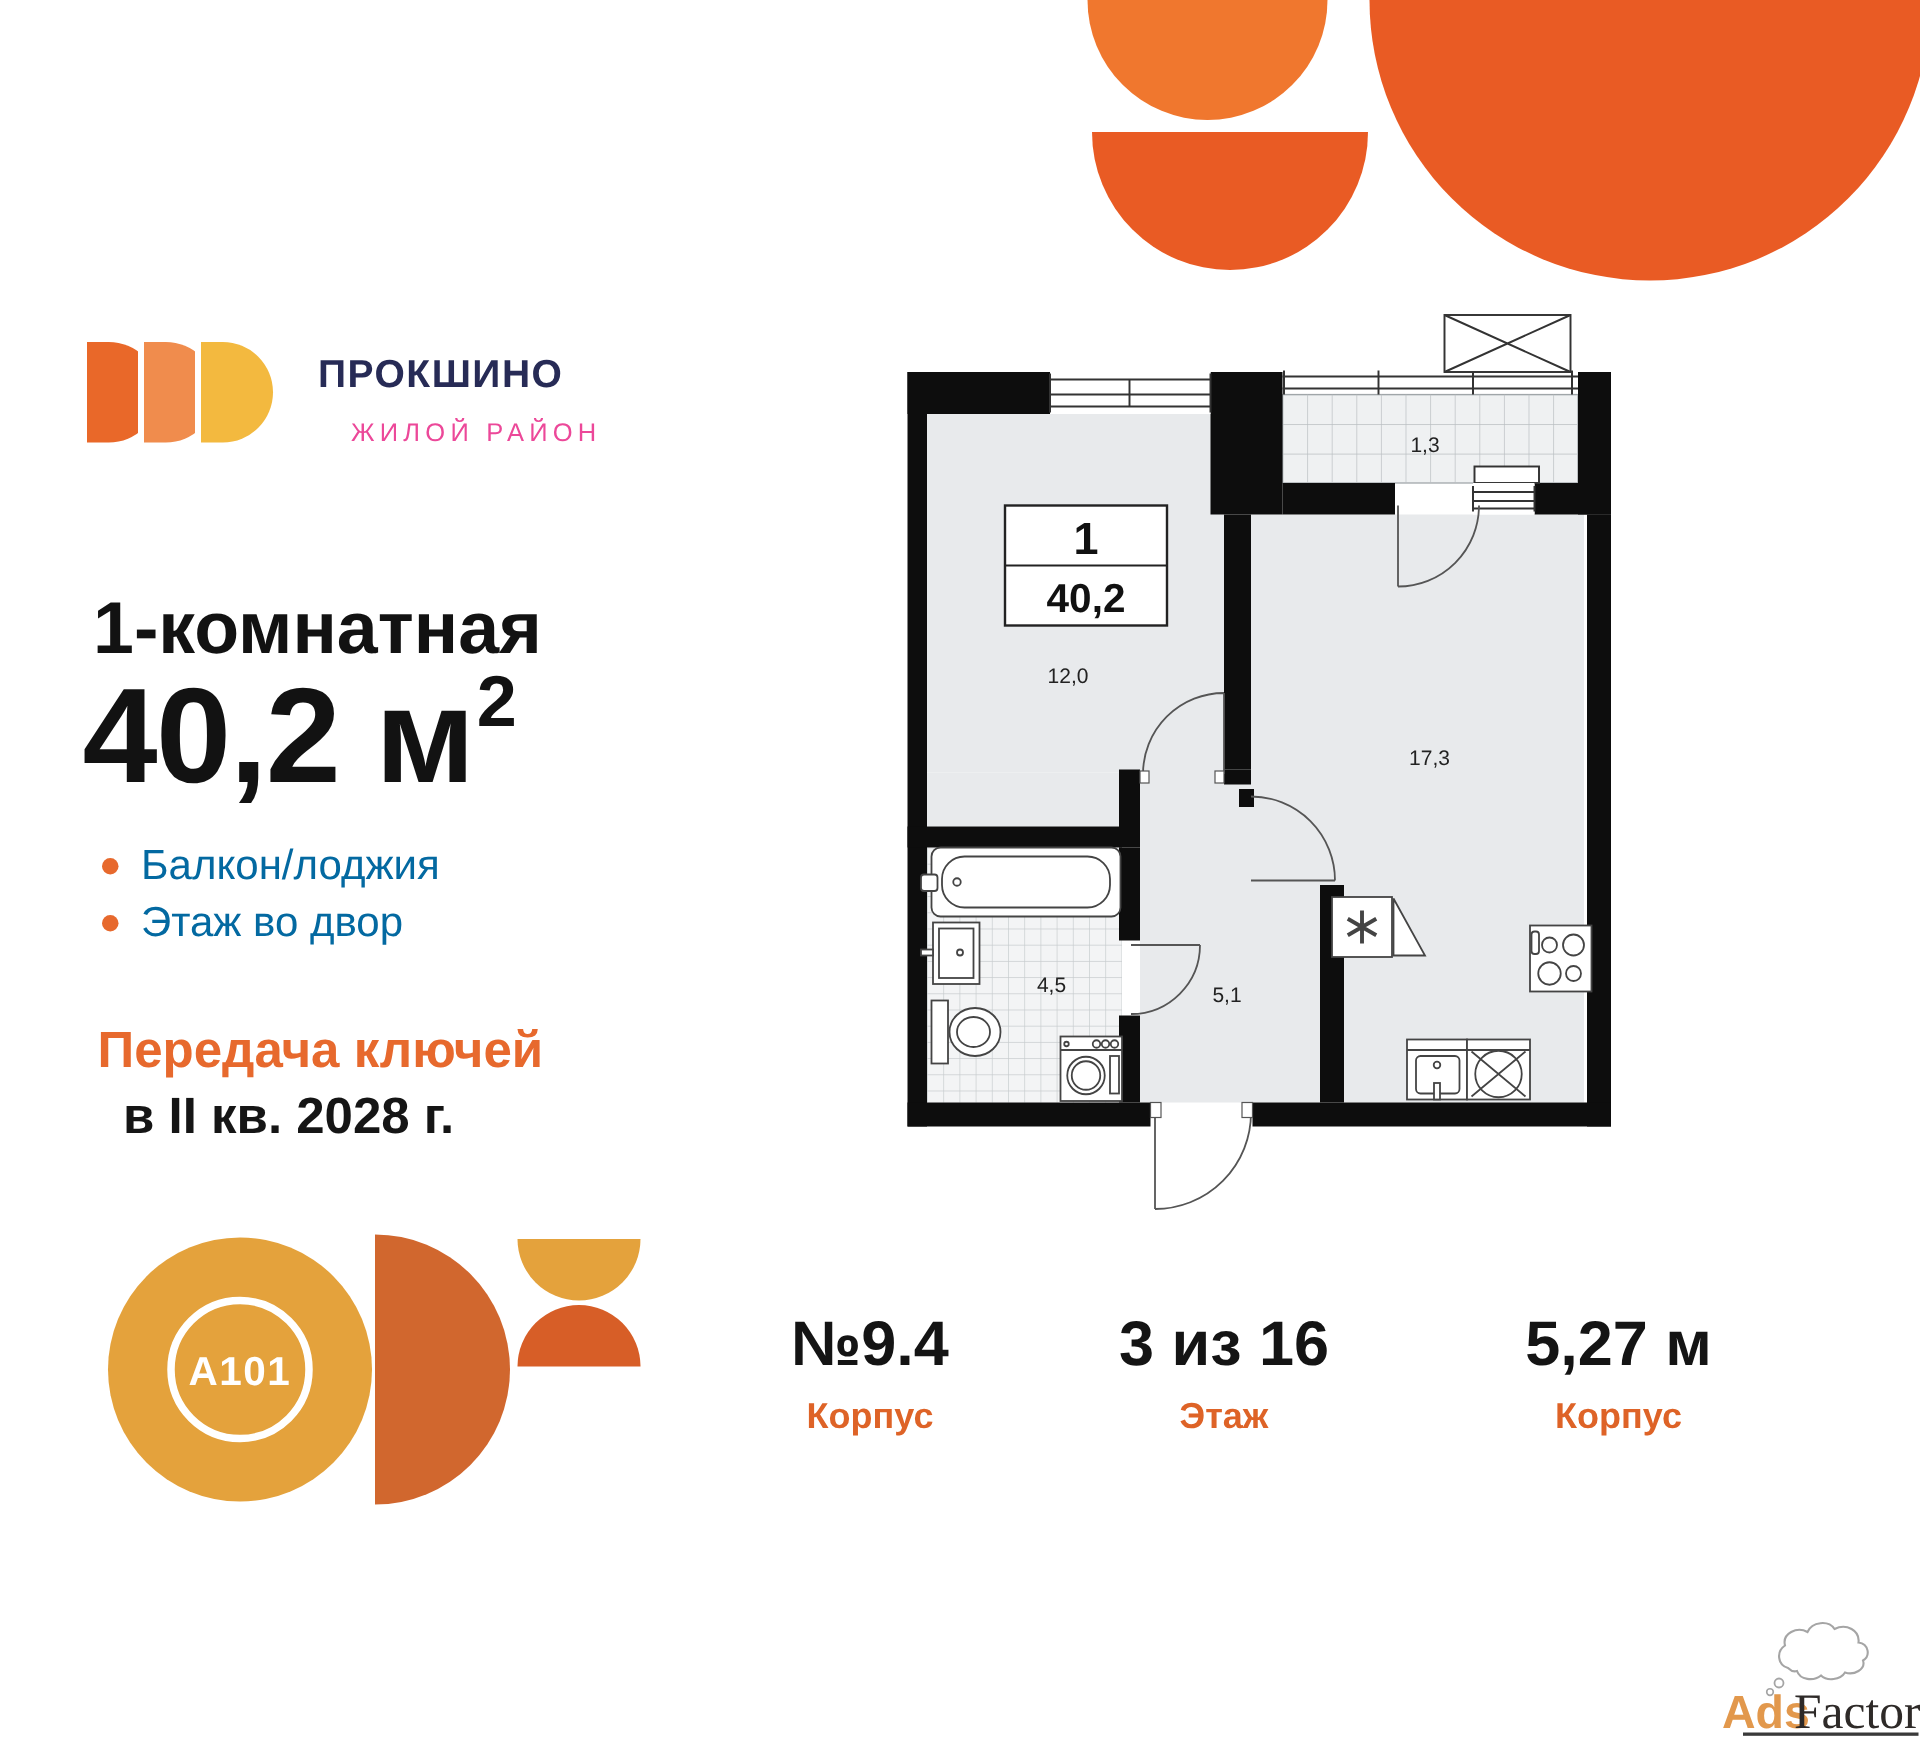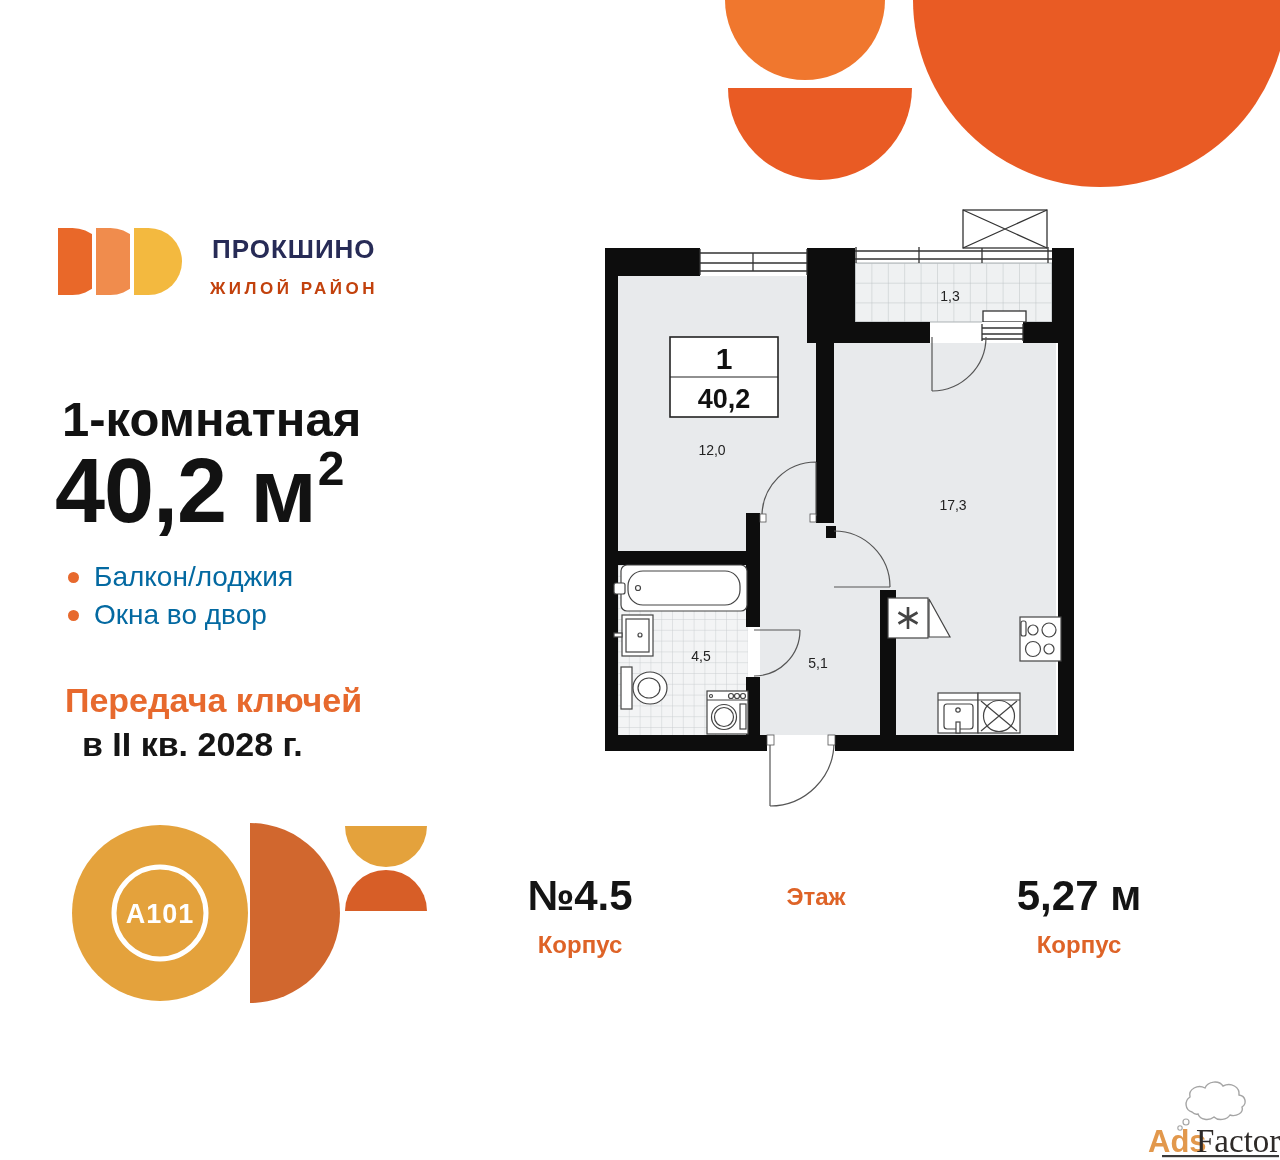--- a/index.html
+++ b/index.html
@@ -15,21 +15,21 @@
   .deco-1{left:725px;top:0;width:160px;height:80px;border-radius:0 0 80px 80px;background:#F0772E;}
   .deco-2{left:728px;top:88px;width:184px;height:92px;border-radius:0 0 92px 92px;background:#E95B24;}
   .deco-3{left:913px;top:0;width:374px;height:187px;border-radius:0 0 187px 187px;background:#E95B24;}
 
   
   .petal{position:absolute;top:228px;width:48px;height:67px;border-radius:0 34px 34px 0;box-shadow:0 0 0 4px #fff;}
   .petal-1{left:58px;background:#E96829;}
   .petal-2{left:96px;background:#F08C4D;}
   .petal-3{left:134px;background:#F3B93F;}
   .brand-name{left:212px;top:234px;font-size:26px;font-weight:800;color:#272B56;letter-spacing:1px;}
-  .brand-tagline{left:210px;top:279px;font-size:17px;font-weight:700;color:#c2410c;letter-spacing:3.5px;}
+  .brand-tagline{left:234px;top:279px;font-size:17px;font-weight:400;color:#ec4899;letter-spacing:3.5px;}
 
   
   .type-title{left:62px;top:366px;font-size:49px;font-weight:800;color:#121212;margin-top:25px;}
   .area-line{left:55px;top:440px;font-size:90px;font-weight:800;color:#121212;letter-spacing:-1px;}
   .area-line sup{font-size:48px;position:relative;top:-6px;left:2px;}
 
   
   .features{left:68px;top:558px;}
   .feature-row{display:flex;align-items:center;height:38px;}
   .feature-dot{width:11px;height:11px;border-radius:50%;background:#E7692D;margin-right:15px;flex:none;}
@@ -73,21 +73,21 @@
 <div class="abs type-title">1-комнатная</div>
 <div class="abs area-line"><span>40,2</span>&nbsp;<span>м</span><sup>2</sup></div>
 
 <div class="abs features">
   <div class="feature-row">
     <span class="feature-dot"></span>
     <span class="feature-text">Балкон/лоджия</span>
   </div>
   <div class="feature-row">
     <span class="feature-dot"></span>
-    <span class="feature-text">Окна во двор</span>
+    <span class="feature-text">Этаж во двор</span>
   </div>
 </div>
 
 <div class="abs handover-title">Передача ключей</div>
 <div class="abs handover-date">в II кв. 2028 г.</div>
 
 <svg class="abs plan-svg" width="480" height="625" viewBox="600 200 480 625">
   <defs>
     <pattern id="tileP" patternUnits="userSpaceOnUse" x="618" y="565" width="10.8" height="10.8">
       <path d="M10.8,0 H0 V10.8" fill="none" stroke="#C7CCCE" stroke-width="0.9"></path>
@@ -222,24 +222,25 @@
 <svg class="abs a101-svg" width="380" height="195" viewBox="0 0 380 195">
   <circle cx="100" cy="95" r="88" fill="#E4A23C"></circle>
   <circle cx="100" cy="95" r="46" fill="none" stroke="#fff" stroke-width="5"></circle>
   <text x="100" y="105" text-anchor="middle" font-family="Liberation Sans, sans-serif" font-size="27" font-weight="800" fill="#fff" letter-spacing="1">A101</text>
   <path d="M190,5 A90,90 0 0 1 190,185 Z" fill="#D1672E"></path>
   <path d="M285,8 A41,41 0 0 0 367,8 Z" fill="#E4A23C"></path>
   <path d="M285,93 A41,41 0 0 1 367,93 Z" fill="#D75E27"></path>
 </svg>
 
 <div class="detail-col col-1">
-  <div class="detail-value">№4.5</div>
+  <div class="detail-value">№9.4</div>
   <div class="detail-label">Корпус</div>
 </div>
 <div class="detail-col col-2">
+  <div class="detail-value">3 из 16</div>
   <div class="detail-label">Этаж</div>
 </div>
 <div class="detail-col col-3">
   <div class="detail-value">5,27 м</div>
   <div class="detail-label">Корпус</div>
 </div>
 
 <svg class="abs wm-svg" width="134" height="82" viewBox="0 0 134 82">
   <path d="M46,34 c-7,-2 -8,-11 -2,-15 c-2,-8 8,-13 15,-9 c3,-7 14,-8 18,-2 c8,-4 17,1 16,9 c7,1 8,9 3,12 c2,6 -6,10 -12,8 c-3,5 -12,6 -16,2 c-5,4 -14,3 -16,-3 c-3,1 -5,-1 -6,-2 Z" fill="#fff" stroke="#A5A5A5" stroke-width="1.4"></path>
   <circle cx="40" cy="44" r="3" fill="#fff" stroke="#A5A5A5" stroke-width="1.2"></circle>

